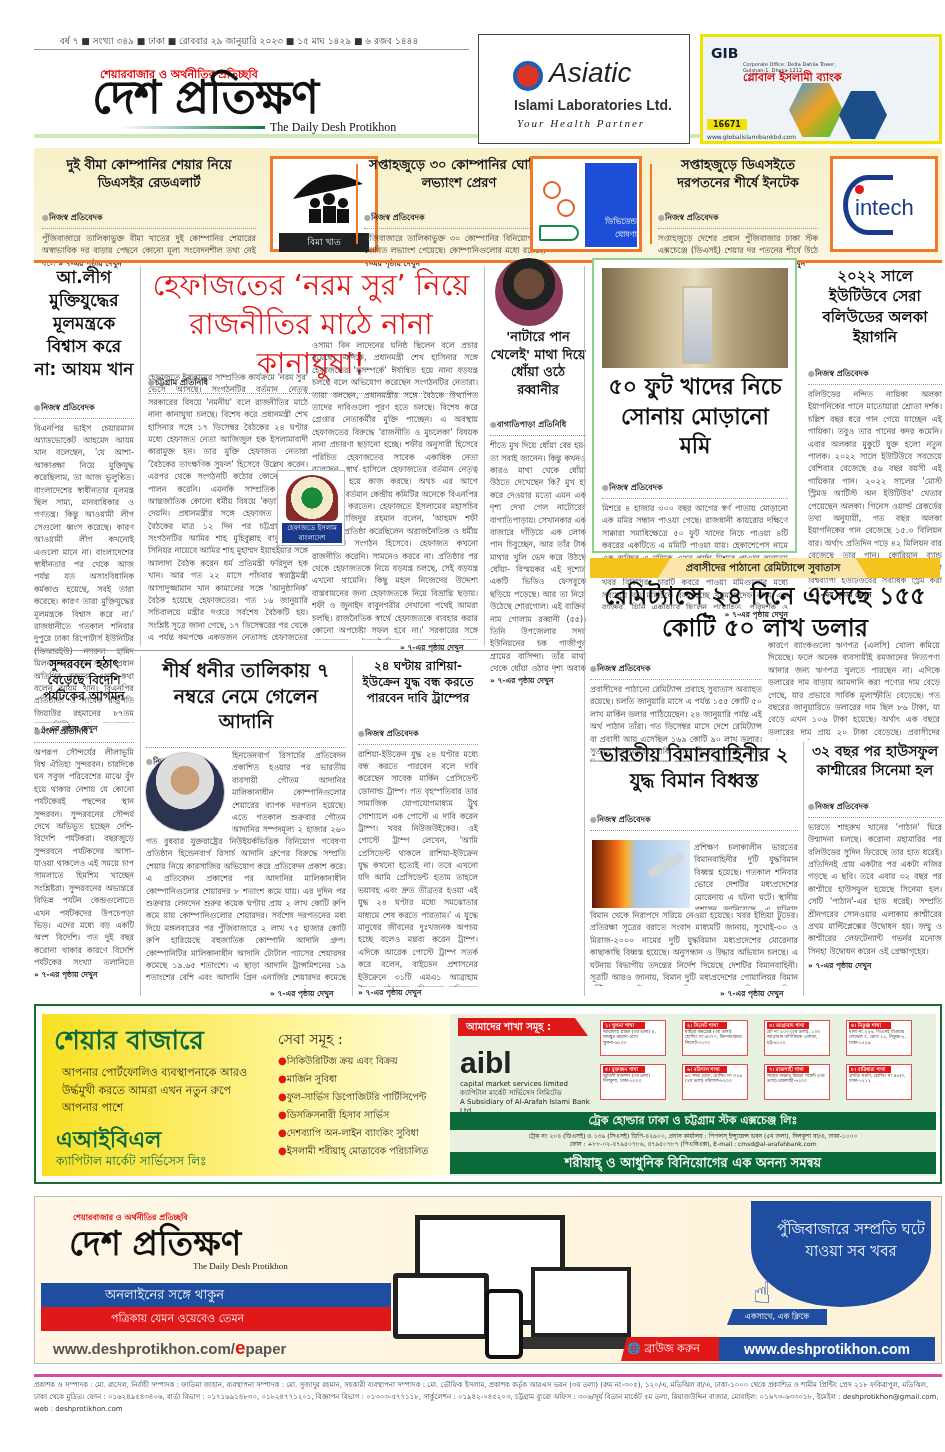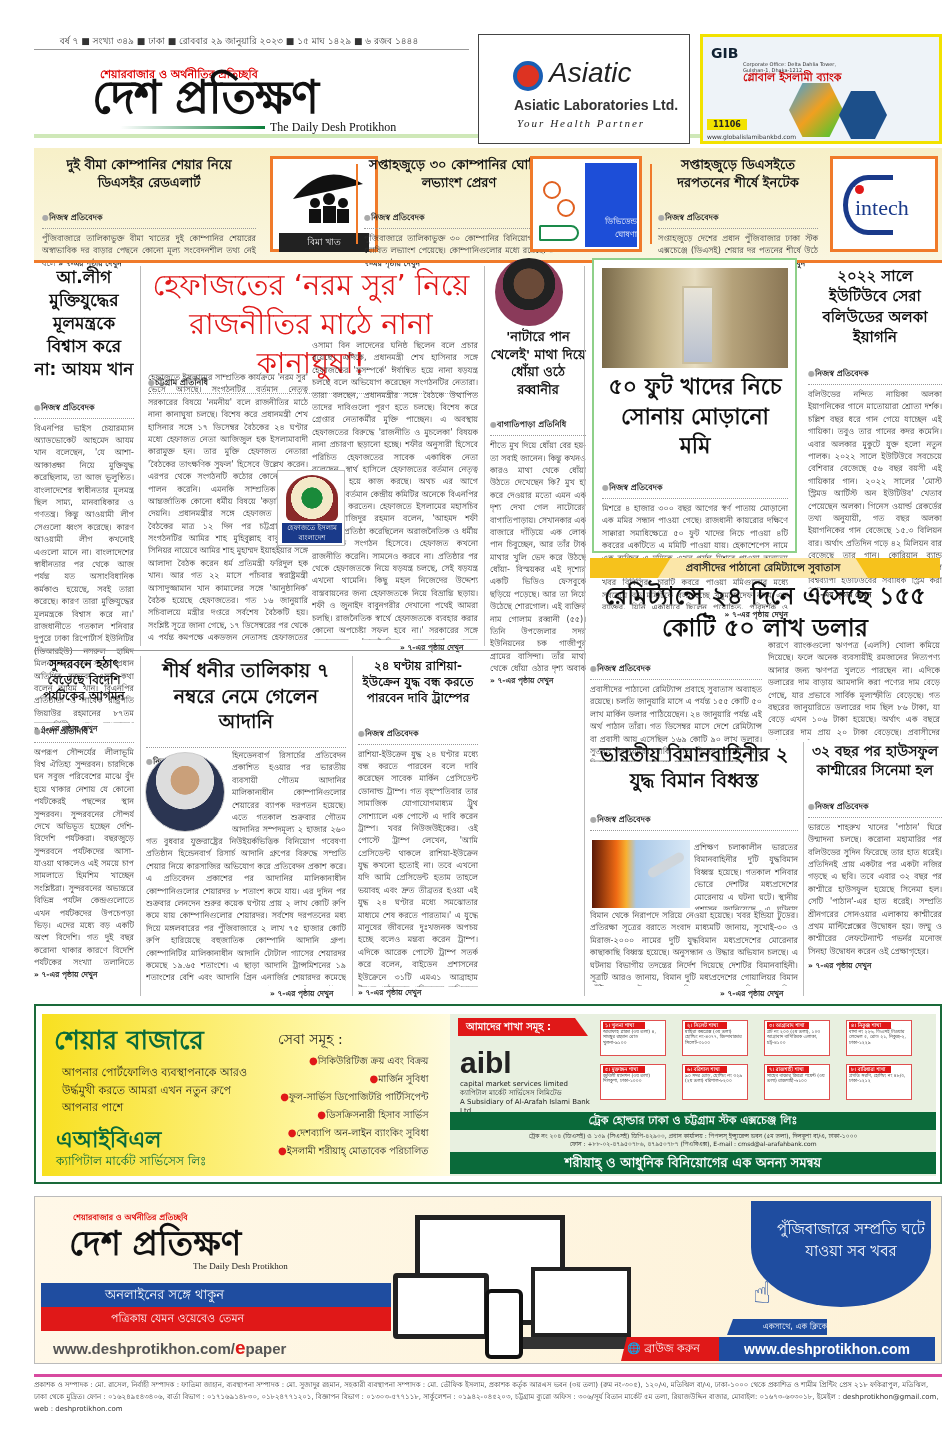--- a/index.html
+++ b/index.html
@@ -54,21 +54,21 @@
   .hefazat-logo { left: 277px; top: 470px; width: 68px; height: 76px; border: 1px solid #bbb; background: #fff; }
   .hefazat-logo .emb { position: absolute; left: 8px; top: 4px; width: 52px; height: 46px; background: radial-gradient(circle, #1a8a3a 0 30%, #f4e9c8 31% 60%, #8a2a2a 61%); border-radius: 50% 50% 6px 6px; }
   .hefazat-logo .band { position: absolute; left: 4px; top: 52px; width: 60px; height: 20px; background: #1a3a8a; color: #fff; font-size: 7px; text-align: center; line-height: 10px; }
   .ad-aibl { left: 34px; top: 1004px; width: 908px; height: 180px; border: 2px solid #1a6a3a; background: #fff; }
   .aibl-left { position: absolute; left: 6px; top: 8px; width: 408px; height: 162px; background: linear-gradient(90deg, #f8e020, #fff7a8 70%, #fffbe0); }
   .aibl-left .title { position: absolute; left: 12px; top: 6px; font-size: 26px; font-weight: bold; color: #0a6a3a; }
   .aibl-left .pitch { position: absolute; left: 20px; top: 50px; font-size: 11px; line-height: 1.6; color: #222; width: 200px; }
   .aibl-left .brand { position: absolute; left: 14px; top: 108px; font-size: 22px; font-weight: bold; color: #0a6a3a; }
   .aibl-left .brand2 { position: absolute; left: 14px; top: 138px; font-size: 12px; color: #0a6a3a; }
   .aibl-left .svc-head { position: absolute; left: 236px; top: 14px; font-size: 14px; color: #222; }
-  .aibl-left ul { position: absolute; left: 236px; top: 38px; list-style: none; text-align: right; }
+  .aibl-left ul { position: absolute; left: 236px; top: 38px; list-style: none; }
   .aibl-left li { font-size: 9.5px; line-height: 18px; color: #222; }
   .aibl-left li::before { content: "\25CF "; color: #e01818; font-size: 10px; }
   .aibl-right { position: absolute; left: 414px; top: 8px; width: 486px; height: 162px; background: #e8f0e0; }
   .branch-head { position: absolute; left: 8px; top: 4px; width: 130px; height: 18px; background: #e01818; color: #fff; font-size: 10px; font-weight: bold; line-height: 18px; padding-left: 8px; clip-path: polygon(0 0,90% 0,100% 100%,0 100%); }
   .aibl-logo { position: absolute; left: 10px; top: 32px; font-size: 30px; font-weight: bold; color: #222; font-family: "Liberation Sans", sans-serif; }
   .aibl-logo-sub { position: absolute; left: 10px; top: 66px; font-size: 7px; color: #222; width: 130px; line-height: 1.3; }
   .branch { position: absolute; width: 66px; height: 36px; border: 1px solid #e05050; background: #fff; font-size: 4.5px; line-height: 1.3; padding: 1px 2px; overflow: hidden; }
   .branch .bh { background: #e01818; color: #fff; font-size: 5px; font-weight: bold; padding: 0 2px; width: 70%; }
   .th-bar { position: absolute; left: 0; top: 98px; width: 486px; height: 18px; background: #0a6a3a; color: #fff; text-align: center; font-size: 11px; font-weight: bold; line-height: 18px; }
   .th-addr { position: absolute; left: 0; top: 118px; width: 486px; text-align: center; font-size: 6px; line-height: 1.4; color: #222; }
@@ -81,50 +81,50 @@
   .ep-red { position: absolute; left: 6px; top: 110px; width: 350px; height: 24px; background: #e01818; color: #fff; font-size: 11px; line-height: 24px; padding-left: 70px; }
   .ep-url { position: absolute; left: 18px; top: 140px; font-size: 15px; font-weight: bold; color: #555; font-family: "Liberation Sans", sans-serif; }
   .ep-url .e { color: #e01818; font-size: 19px; }
   .dev-monitor { position: absolute; left: 380px; top: 18px; width: 150px; height: 110px; background: #fff; border: 5px solid #222; }
   .dev-tablet { position: absolute; left: 358px; top: 76px; width: 96px; height: 66px; background: #fff; border: 5px solid #222; border-radius: 4px; }
   .dev-laptop { position: absolute; left: 496px; top: 70px; width: 100px; height: 70px; background: #fff; border: 4px solid #222; }
   .dev-laptop-base { position: absolute; left: 484px; top: 140px; width: 124px; height: 12px; background: #333; }
   .dev-phone { position: absolute; left: 450px; top: 92px; width: 38px; height: 70px; background: #fff; border: 4px solid #111; border-radius: 6px; }
   .ep-globe { position: absolute; left: 716px; top: 4px; width: 180px; height: 106px; background: #1f4da0; border-radius: 0 0 90px 90px / 0 0 60px 60px; color: #fff; text-align: center; font-size: 15px; line-height: 1.45; padding-top: 18px; padding-left: 20px; }
   .ep-hand { position: absolute; left: 718px; top: 78px; font-size: 30px; color: #1f4da0; }
-  .ep-onetap { position: absolute; left: 692px; top: 122px; width: 100px; height: 16px; background: #1f4da0; color: #fff; font-size: 8px; line-height: 16px; text-align: right; clip-path: polygon(6% 0,100% 0,100% 100%,0 100%); }
+  .ep-onetap { position: absolute; left: 692px; top: 112px; width: 100px; height: 16px; background: #1f4da0; color: #fff; font-size: 8px; line-height: 16px; text-align: center; clip-path: polygon(6% 0,100% 0,100% 100%,0 100%); }
   .ep-browse { position: absolute; left: 586px; top: 140px; width: 98px; height: 24px; background: #e01818; color: #fff; font-size: 11px; line-height: 24px; padding-left: 6px; clip-path: polygon(6% 0,100% 0,100% 100%,0 100%); }
   .ep-web { position: absolute; left: 684px; top: 140px; width: 216px; height: 24px; background: #1f4da0; color: #fff; font-size: 14px; font-weight: bold; line-height: 24px; text-align: center; font-family: "Liberation Sans", sans-serif; }
   .pink-rule { left: 34px; top: 1374px; width: 908px; height: 3px; background: #d84aa0; }
   .imprint { left: 34px; top: 1380px; width: 908px; font-size: 7px; line-height: 1.7; color: #333; }
 </style>
 </head>
 <body>
 
 <div class="abs dateline">বর্ষ ৭ ■ সংখ্যা ৩৪৯ ■ ঢাকা ■ রোববার ২৯ জানুয়ারি ২০২৩ ■ ১৫ মাঘ ১৪২৯ ■ ৬ রজব ১৪৪৪</div>
 <div class="abs hr-gray" style="left:34px;top:49px;width:435px;"></div>
 <div class="abs mast-tag">শেয়ারবাজার ও অর্থনীতির প্রতিচ্ছবি</div>
 <div class="abs mast-title">দেশ প্রতিক্ষণ</div>
 <div class="abs mast-line"></div>
 <div class="abs mast-sub">The Daily Desh Protikhon</div>
 <div class="abs green-strip"></div>
 
 <div class="abs ad-asiatic">
   <div class="logo"></div>
   <div class="name">Asiatic</div>
-  <div class="full">Asiatic Laboratories Ltd.</div>
+  <div class="full">Islami Laboratories Ltd.</div>
   <div class="tag">Your Health Partner</div>
 </div>
 <div class="abs ad-gib">
   <div class="brand">GIB</div>
   <div class="bn">গ্লোবাল ইসলামী ব্যাংক</div>
   <div class="addr">Corporate Office: Delta Dahlia Tower, Gulshan-1, Dhaka-1212</div>
   <div class="hex1"></div>
   <div class="hex2"></div>
-  <div class="hot">11106</div>
+  <div class="hot">16671</div>
   <div class="web">www.globalislamibankbd.com</div>
 </div>
 
 <div class="abs top-strip">
   <div class="strip-story" style="left:8px;width:214px;">
     <h3>দুই বীমা কোম্পানির শেয়ার নিয়ে ডিএসইর রেডএলার্ট</h3>
     <div class="byline">নিজস্ব প্রতিবেদক</div>
     <div class="dotsep"></div>
     <div class="body-text"><span>পুঁজিবাজারে তালিকাভুক্ত বীমা খাতের দুই কোম্পানির শেয়ারের অস্বাভাবিক দর বাড়ার পেছনে কোনো মূল্য সংবেদনশীল তথ্য নেই বলে</span> <span class="more">» <span>৭-এর পৃষ্ঠায় দেখুন</span></span></div>
   </div>
@@ -156,21 +156,21 @@
   <div class="vsep" style="left:616px;top:16px;height:80px;"></div>
   <div class="strip-story" style="left:624px;width:160px;">
     <h3>সপ্তাহজুড়ে ডিএসইতে দরপতনের শীর্ষে ইনটেক</h3>
     <div class="byline">নিজস্ব প্রতিবেদক</div>
     <div class="dotsep"></div>
     <div class="body-text"><span>সপ্তাহজুড়ে দেশের প্রধান পুঁজিবাজার ঢাকা স্টক এক্সচেঞ্জে (ডিএসই) শেয়ার দর পতনের শীর্ষে উঠে এসেছে ইনটেক লিমিটেড।</span> <span class="more">» <span>৭-এর পৃষ্ঠায় দেখুন</span></span></div>
   </div>
   <div class="imgbox" style="left:796px;width:108px;height:96px;">
     <div style="position:absolute;left:10px;top:16px;width:50px;height:60px;border:5px solid #1a3a8a;border-right:none;border-radius:50% 0 0 50%;"></div>
     <div style="position:absolute;left:22px;top:26px;width:9px;height:9px;background:#e01818;border-radius:50%;"></div>
-    <div style="position:absolute;left:22px;top:36px;font-size:22px;color:#1a3a8a;font-family:Liberation Serif, serif;">intech</div>
+    <div style="position:absolute;left:22px;top:36px;font-size:22px;color:#1a3a8a;font-family:Liberation Sans, sans-serif;">intech</div>
   </div>
 </div>
 <div class="abs orange-rule"></div>
 
 <div class="abs story" style="left:34px;top:266px;width:100px;">
   <h2>আ.লীগ মুক্তিযুদ্ধের মূলমন্ত্রকে বিশ্বাস করে না: আযম খান</h2>
   <div class="byline">নিজস্ব প্রতিবেদক</div>
   <div class="dotsep"></div>
   <div class="body-text" style="height:300px;overflow:hidden;">বিএনপির ভাইস চেয়ারম্যান অ্যাডভোকেট আহমেদ আযম খান বলেছেন, 'যে আশা-আকাঙ্ক্ষা নিয়ে মুক্তিযুদ্ধ করেছিলাম, তা আজ ভূলুণ্ঠিত। বাংলাদেশের স্বাধীনতার মূলমন্ত্র ছিল সাম্য, মানবাধিকার ও গণতন্ত্র। কিন্তু আওয়ামী লীগ সেগুলো ধ্বংস করেছে। কারণ আওয়ামী লীগ কখনোই এগুলো মানে না। বাংলাদেশের স্বাধীনতার পর থেকে আজ পর্যন্ত যত অসাংবিধানিক কর্মকাণ্ড হয়েছে, সবই তারা করেছে। কারণ তারা মুক্তিযুদ্ধের মূলমন্ত্রকে বিশ্বাস করে না।' রাজধানীতে গতকাল শনিবার দুপুরে ঢাকা রিপোর্টার্স ইউনিটির (ডিআরইউ) নসরুল হামিদ মিলনায়তনে এক সভায় প্রধান অতিথির বক্তব্যে এসব কথা বলেন আযম খান। বিএনপির প্রতিষ্ঠাতা ও সাবেক রাষ্ট্রপতি জিয়াউর রহমানের ৮৭তম জন্মবার্ষিকী এবং বাংলাদেশ ইয়ুথ ফোরামের ১৭তম প্রতিষ্ঠাবার্ষিকী উপলক্ষে 'গণতন্ত্র ও আইনের শাসন প্রতিষ্ঠায় দেশপ্রেমিকের করণীয়' শীর্ষক এ আলোচনা সভার আয়োজন করা হয়। আহমেদ আযম খান বলেন, 'আমি নিজে জিয়াউর রহমানের কণ্ঠে বাংলাদেশের স্বাধীনতার ঘোষণা</div>
   <div class="more" style="font-size:7.5px;">» <span>৭-এর পৃষ্ঠায় দেখুন</span></div>

